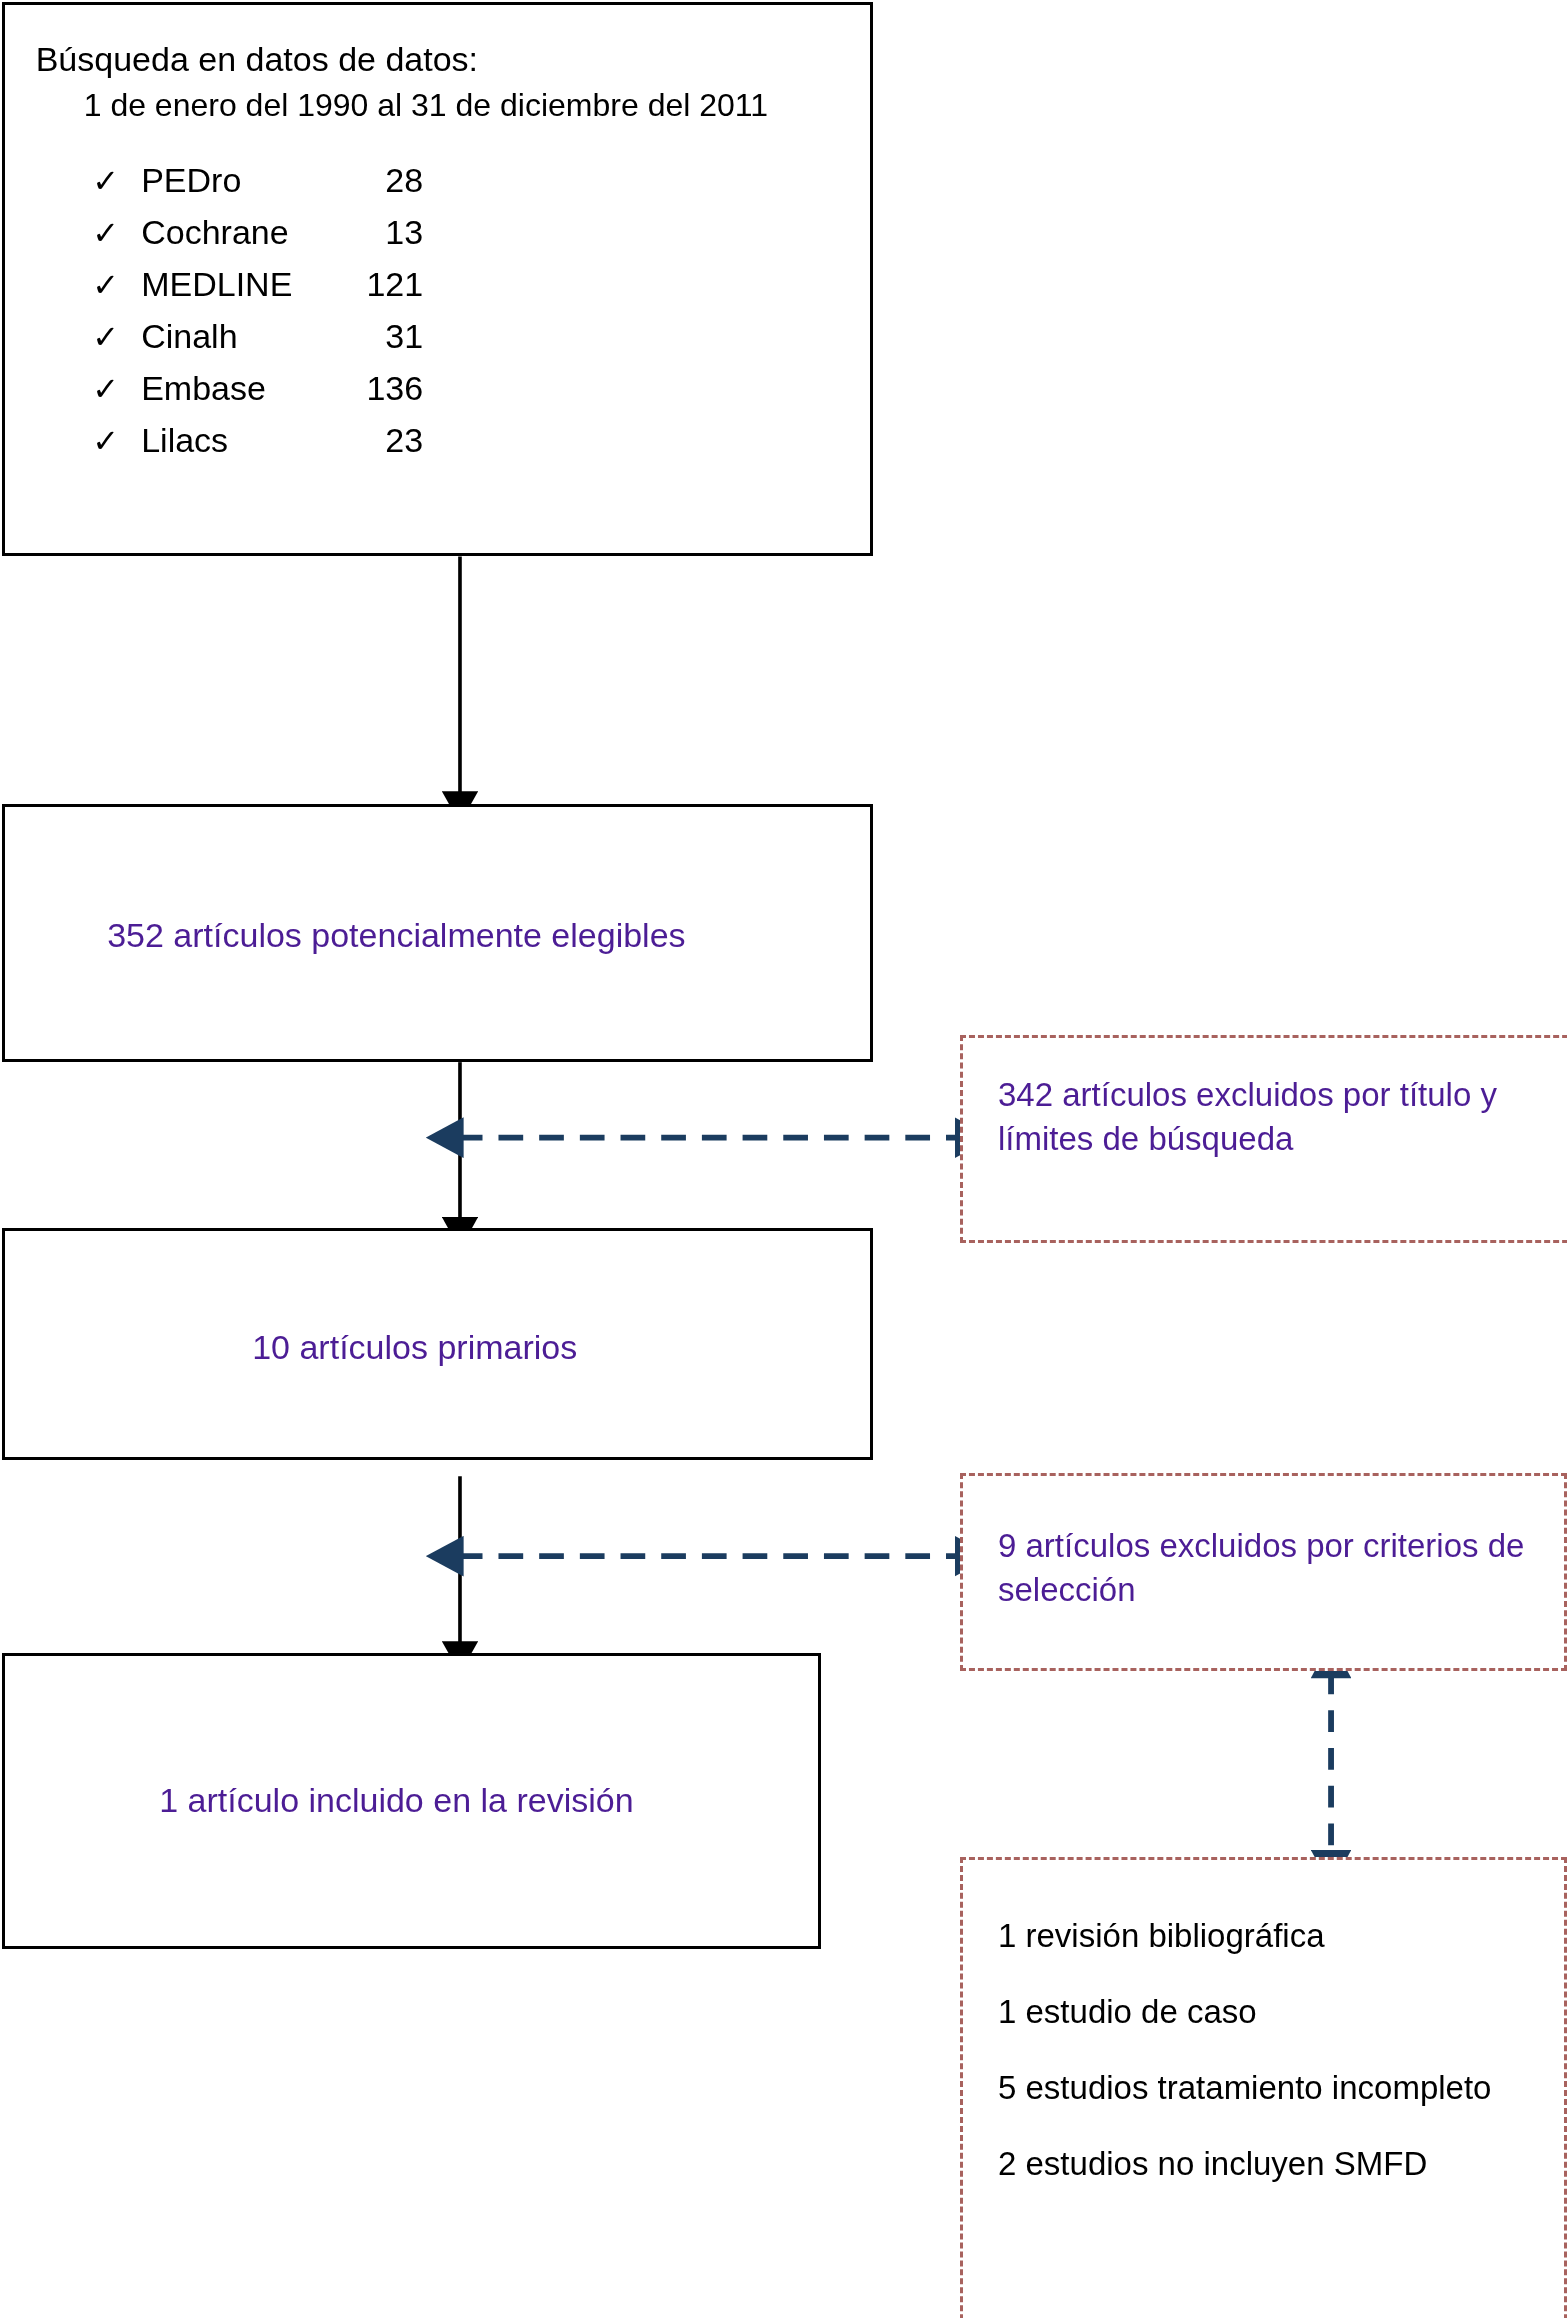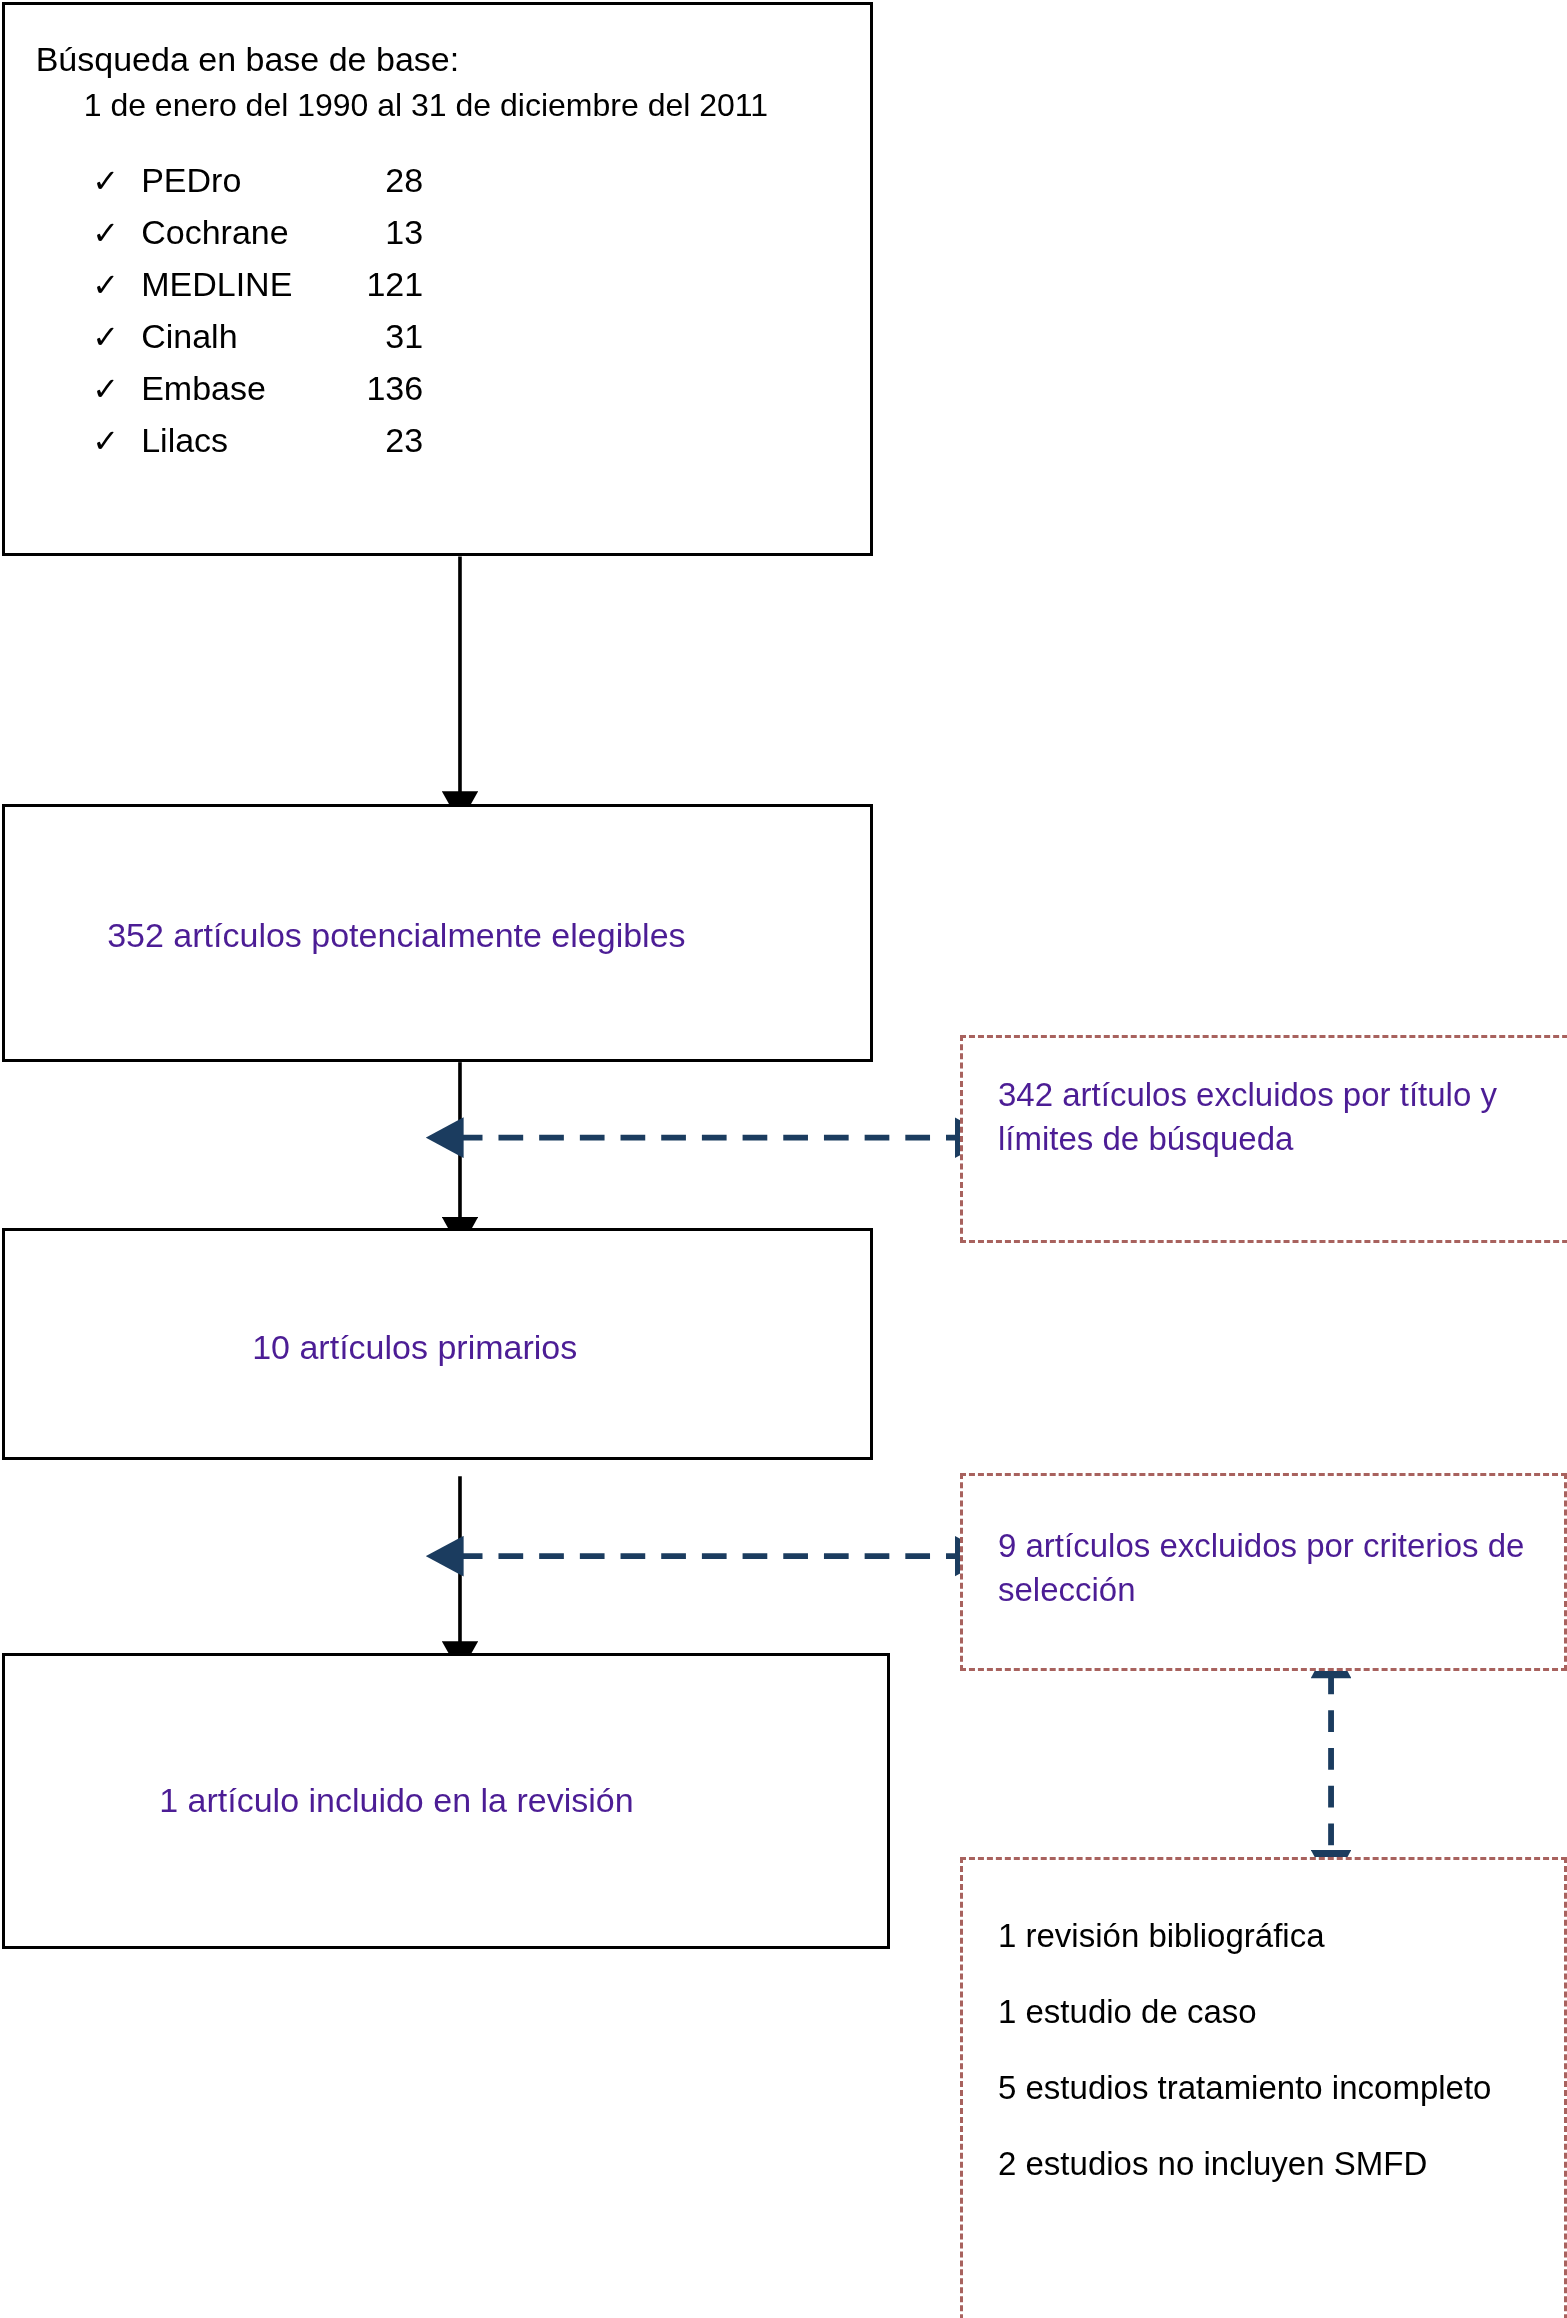--- a/index.html
+++ b/index.html
@@ -77,21 +77,21 @@
 
   
   #eligible-box { left: 2.2px; top: 804px; width: 871px; height: 258px; }
   #eligible-text { left: 102px; top: 106px; font-size: 34px; }
 
   
   #primary-box { left: 2.2px; top: 1228px; width: 871px; height: 232px; }
   #primary-text { left: 247px; top: 94px; font-size: 34px; }
 
   
-  #included-box { left: 2.2px; top: 1653px; width: 888px; height: 296px; }
+  #included-box { left: 2.2px; top: 1653px; width: 819px; height: 296px; }
   #included-text { left: 154px; top: 122px; font-size: 34px; }
 
   
   #excluded-title-box { left: 960px; top: 1035px; width: 689px; height: 208px; }
   #excluded-title-text { left: 35px; top: 35px; font-size: 33px; width: 538px; }
 
   #excluded-criteria-box { left: 960px; top: 1473px; width: 607px; height: 198px; }
   #excluded-criteria-text { left: 35px; top: 48px; font-size: 33px; width: 538px; }
 
   #study-types-box { left: 960px; top: 1857px; width: 607px; height: 508px; }
@@ -139,21 +139,21 @@
 
     <line x1="630" y1="1566" x2="1322" y2="1566" stroke="#1b3c5f" stroke-width="8" stroke-dasharray="34,22" marker-start="url(#blueArrowStart)" marker-end="url(#blueArrowEnd)"></line>
 
     <line x1="630" y1="2142" x2="1322" y2="2142" stroke="#1b3c5f" stroke-width="8" stroke-dasharray="34,22" marker-start="url(#blueArrowStart)" marker-end="url(#blueArrowEnd)"></line>
 
     <line x1="1832" y1="2302" x2="1832" y2="2554" stroke="#1b3c5f" stroke-width="8" stroke-dasharray="30,22" marker-start="url(#blueArrowStart)" marker-end="url(#blueArrowEnd)"></line>
   </svg>
 
   <div class="solid-box" id="search-box">
     <div id="search-heading">
-      <span>Búsqueda en base de base:</span>
+      <span>Búsqueda en datos de datos:</span>
       <span class="line2">1 de enero del 1990 al 31 de diciembre del 2011</span>
     </div>
 
     <div id="db-list">
 
       <div class="db-row">
         <span class="db-check">✓</span>
         <span class="db-name">PEDro</span>
         <span class="db-count">28</span>
       </div>

